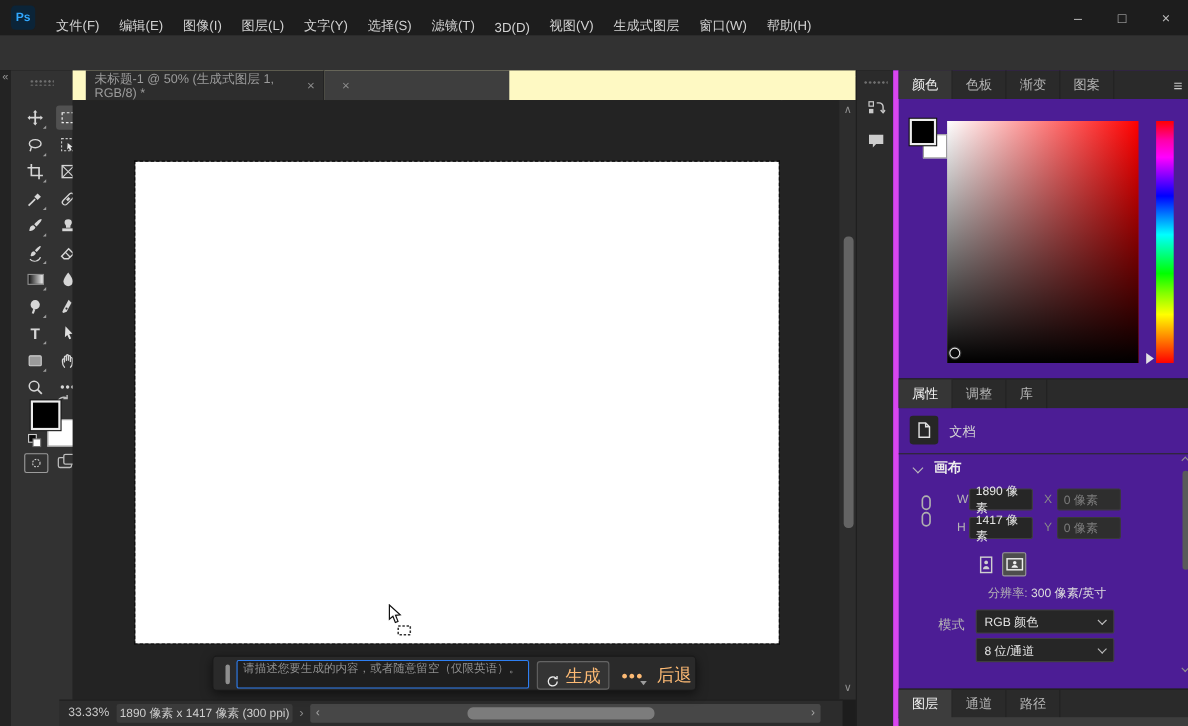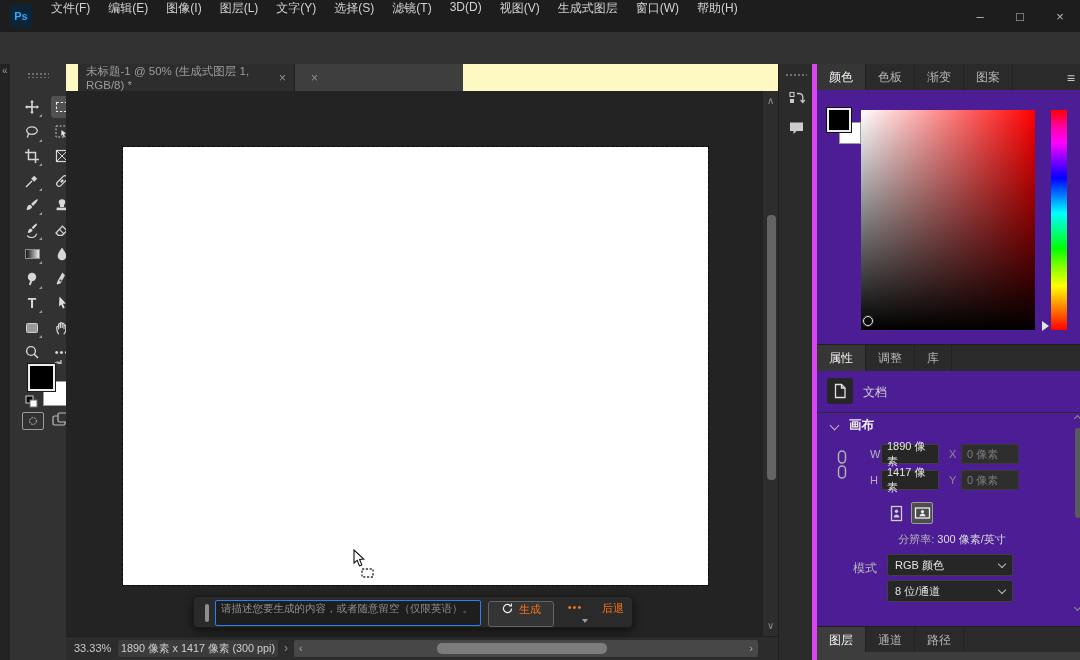--- a/index.html
+++ b/index.html
@@ -5,21 +5,21 @@
   html,body{margin:0;padding:0;width:1080px;height:660px;overflow:hidden;
     background:#1d1d1d;font-family:"Liberation Sans","DejaVu Sans",sans-serif;
     -webkit-font-smoothing:antialiased;user-select:none}
   .a{position:absolute}
   .txt{color:#d4d4d4;font-size:12px;white-space:nowrap}
   .dim{color:#8a8a8a}
   
   #titlebar{left:0;top:0;width:1080px;height:32px;background:#1d1d1d;border-bottom:1px solid #121212}
   .pslogo{left:10px;top:5px;width:22px;height:22px;background:#0b2438;border-radius:4px;
     color:#31a8ff;font-size:11px;font-weight:bold;display:flex;align-items:center;justify-content:center}
-  .menu{display:flex;left:42px;top:0;height:32px;align-items:flex-start}
+  .menu{display:flex;left:42px;top:0;height:32px;align-items:flex-end}
   .menu span{padding:0 9px;font-size:12px;color:#d2d2d2;cursor:default}
   .winctl{right:0;top:0;height:32px;display:flex}
   .winctl div{width:40px;height:32px;display:flex;align-items:center;justify-content:center;color:#bdbdbd;font-size:13px}
   
   #optionsbar{left:0;top:32px;width:1080px;height:32px;background:#323232;border-bottom:1px solid #161616}
   .sep{top:38px;width:1px;height:20px;background:#474747}
   .obtn{top:37px;height:22px;display:flex;align-items:center;justify-content:center}
   .field{background:#252525;border:1px solid #3f3f3f;border-radius:2px;color:#e4e4e4;
     font-size:11.5px;height:20px;box-sizing:border-box;padding:0 5px;top:38px}
   input.field{outline:none}
@@ -41,21 +41,21 @@
   .doctab{top:0;height:27px;display:flex;align-items:center;padding:0 8px;box-sizing:border-box;font-size:11.5px}
   .tabclose{margin-left:8px;font-size:12px;color:#8f8f8f}
   
   #viewport{left:66px;top:91px;width:696px;height:545px;background:#232323}
   #canvas{left:57px;top:56px;width:585px;height:438px;background:#fff;outline:1.5px dashed #0a0a0a}
   
   .sb{background:#2d2d2d}
   .sbthumb{background:#646464;border-radius:4px}
   .arrow{color:#8f8f8f;font-size:10px;line-height:10px}
   
-  #statusbar{left:66px;top:636px;width:712px;height:24px;background:#2c2c2c;border-top:1px solid #1e1e1e}
+  #statusbar{left:54px;top:636px;width:712px;height:24px;background:#2c2c2c;border-top:1px solid #1e1e1e}
   
   #dock{left:778px;top:64px;width:34px;height:596px;background:#2b2b2b;border-left:1px solid #1e1e1e}
   .dockbtn{width:24px;height:24px;display:flex;align-items:center;justify-content:center}
   
   #panels{left:812px;top:64px;width:268px;height:596px;background:#4c1d95;border-left:5px solid #d946ef}
   .tabrow{left:0;width:268px;height:26px;background:#2a2a2a;display:flex}
   .ptab{height:26px;display:flex;align-items:center;padding:0 12px;font-size:12px;color:#b4b4b4;border-right:1px solid #222}
   .ptab.on{background:#363636;color:#f2f2f2}
   .hamb{position:absolute;right:10px;color:#c9c9c9;font-size:14px}
   .pfield{background:#262626;border:1px solid #3f3f3f;border-radius:2px;color:#e6e6e6;font-size:11px;
@@ -69,21 +69,21 @@
     background:linear-gradient(to bottom,rgba(0,0,0,0) 0%,#000 100%),linear-gradient(to right,#fff 0%,#f00 100%)}
   #huebar{left:234px;top:46px;width:16px;height:220px;
     background:linear-gradient(to bottom,#f00 0%,#ff00ab 8%,#f0f 15%,#8000ff 23%,#00f 31%,#0080ff 39%,#0ff 47%,#00ff80 55%,#0f0 63%,#80ff00 71%,#ff0 80%,#ff8000 90%,#f00 100%)}
   
   #genbar{left:193px;top:596px;width:440px;height:32px;background:#2a2a2a;border-radius:4px;
     box-shadow:0 3px 10px rgba(0,0,0,.55);border:1px solid #1a1a1a;box-sizing:border-box}
   #genbar textarea{position:absolute;left:21px;top:3px;width:266px;height:26px;background:#1e1e1e;
     border:1.5px solid #2e7ff2;border-radius:2px;color:#e8e8e8;font-size:10.5px;line-height:12px;
     padding:1px 5px;resize:none;overflow:hidden;box-sizing:border-box;font-family:inherit;outline:none}
   #genbar textarea::placeholder{color:#909090}
-  .gbtn{display:flex;align-items:flex-start;justify-content:center;color:#f97316;font-size:11px}
+  .gbtn{display:flex;align-items:flex-end;justify-content:center;color:#fdba74;font-size:16px}
 </style>
 </head>
 <body>
 
 <div class="a" id="titlebar">
   <div class="a pslogo">Ps</div>
   <div class="a menu">
     <span>文件(F)</span>
     <span>编辑(E)</span>
     <span>图像(I)</span>

